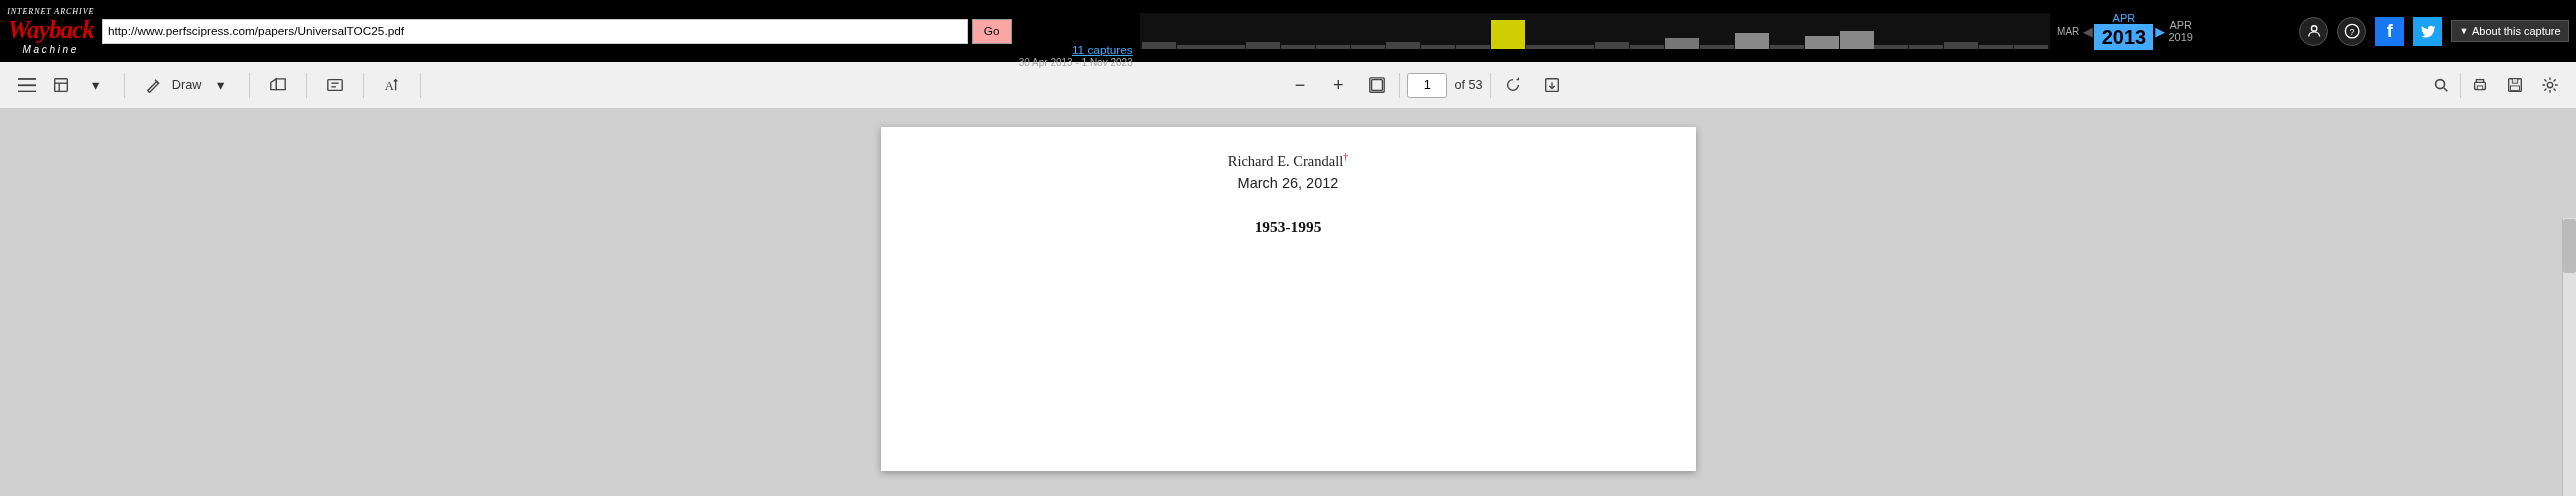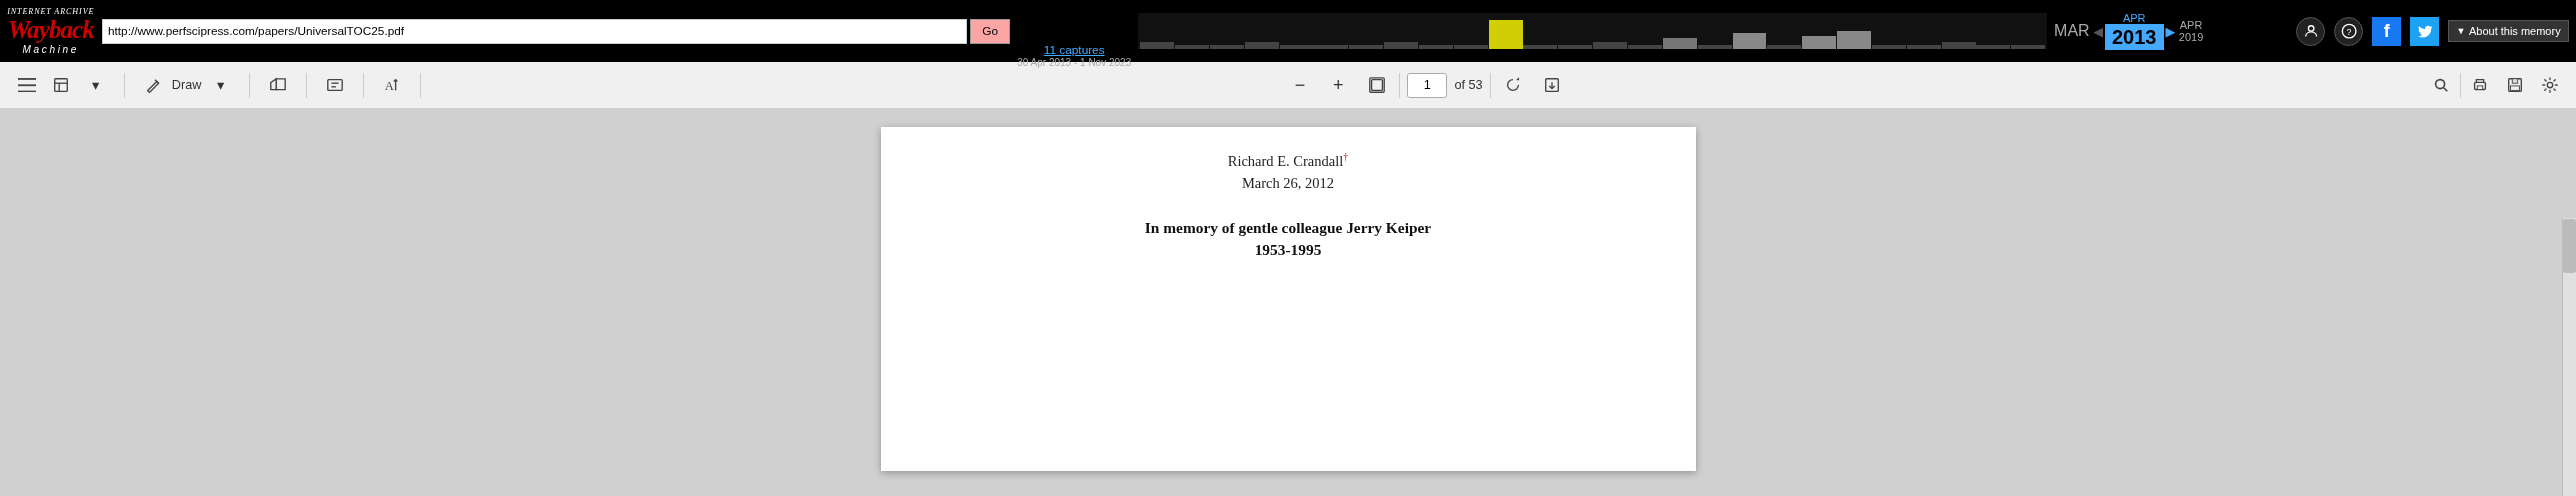--- a/index.html
+++ b/index.html
@@ -52,21 +52,21 @@
       padding: 0 11px;
       background: #fca5a5;
       border: 0.9px solid #999;
       font-size: 11.8px;
       cursor: pointer;
     }
 
     .captures-section {
       display: flex;
       flex-direction: column;
-      align-items: center;
+      align-items: flex-end;
       min-width: 91px;
       margin-top: 48px;
     }
     .captures-link {
       color: #4af;
       font-size: 11.8px;
       text-decoration: underline;
       cursor: pointer;
     }
     .captures-dates {
@@ -92,21 +92,21 @@
     }
 
     .year-labels {
       display: flex;
       align-items: center;
       gap: 3.6px;
       min-width: 235px;
     }
     .year-label {
       color: #aaa;
-      font-size: 16px;
+      font-size: 10px;
     }
     .year-active-container {
       display: flex;
       align-items: center;
       gap: 1.8px;
     }
     .year-arrow-left {
       color: #555;
       font-size: 12.7px;
       cursor: pointer;
@@ -289,21 +289,21 @@
       color: #222;
       text-align: center;
       margin-bottom: 5.4px;
       font-family: 'Times New Roman', serif;
     }
     .pdf-date {
       font-size: 14.5px;
       color: #222;
       text-align: center;
       margin-bottom: 27px;
-      font-family: Liberation Serif, serif;
+      font-family: Liberation Sans, sans-serif;
     }
     .pdf-memorial {
       font-size: 15.4px;
       font-weight: bold;
       color: #111;
       text-align: center;
       margin-bottom: 3.6px;
       font-family: 'Times New Roman', serif;
     }
     .pdf-years {
@@ -412,21 +412,21 @@
     <div class="fb-icon" style="font-weight:900;font-size:18px;">f</div>
 
     <div class="tw-icon">
       <svg viewBox="0 0 24 24" fill="#fff" width="16.3" height="16.3">
         <path d="M22.46 6c-.77.35-1.6.58-2.46.69a4.3 4.3 0 001.88-2.37 8.6 8.6 0 01-2.72 1.04 4.28 4.28 0 00-7.3 3.9A12.15 12.15 0 013 4.79a4.28 4.28 0 001.32 5.71 4.24 4.24 0 01-1.94-.54v.05a4.28 4.28 0 003.44 4.2 4.3 4.3 0 01-1.93.07 4.28 4.28 0 004 2.97A8.6 8.6 0 012 19.54a12.14 12.14 0 006.56 1.92c7.88 0 12.2-6.53 12.2-12.2l-.01-.56A8.7 8.7 0 0022.46 6z"></path>
       </svg>
     </div>
 
     <div class="about-capture">
       <span style="font-size:9px;">▼</span>
-      <span>About this memory</span>
+      <span>About this capture</span>
     </div>
   </div>
 </div>
 
 <div class="pdf-toolbar">
   <div class="toolbar-group">
     <button class="toolbar-btn" title="Menu">
       <svg width="18" height="14.5" viewBox="0 0 20 16">
         <rect y="0" width="20" height="2" fill="#444"></rect>
         <rect y="7" width="20" height="2" fill="#444"></rect>
@@ -545,21 +545,20 @@
     </button>
   </div>
 </div>
 
 <div class="pdf-area">
   <div class="pdf-page">
     <p class="pdf-author">
       <span>Richard  E. Crandall</span><span class="footnote-marker">†</span>
     </p>
     <p class="pdf-date">March 26, 2012</p>
-    <p class="pdf-memorial">In memory of gentle colleague Jerry Keiper</p>
     <p class="pdf-years">1953-1995</p>
   </div>
 
   <div class="scrollbar-right">
     <div class="scrollbar-thumb"></div>
   </div>
 </div>
 
 
 </body></html>

